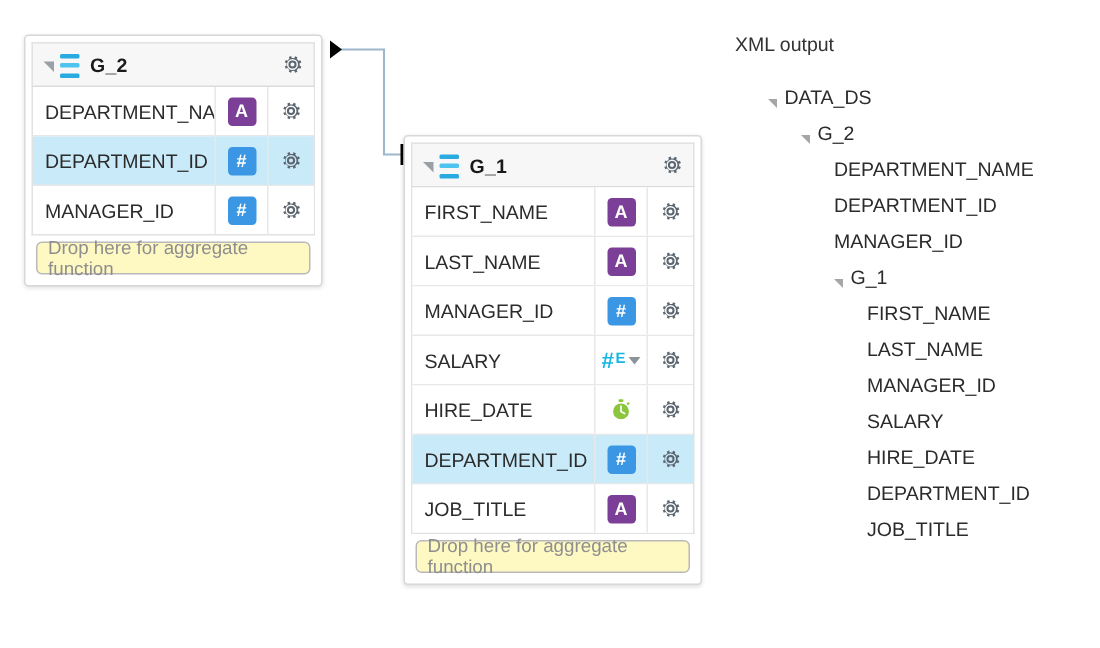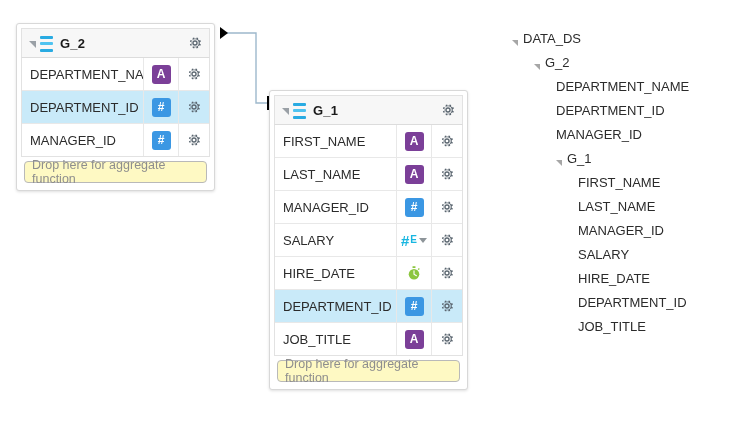--- a/index.html
+++ b/index.html
@@ -410,20 +410,21 @@
         </span>
       </div>
 
     </div>
 
     <div class="dropzone">Drop here for aggregate function</div>
   </div>
 </div>
 
 <div class="xml-panel">
+  <div class="xml-title">XML output</div>
 
   <div class="tree-node" style="padding-left:22px;">
     <span class="tree-tri"></span>
     <span>DATA_DS</span>
   </div>
 
   <div class="tree-node" style="padding-left:44px;">
     <span class="tree-tri"></span>
     <span>G_2</span>
   </div>

